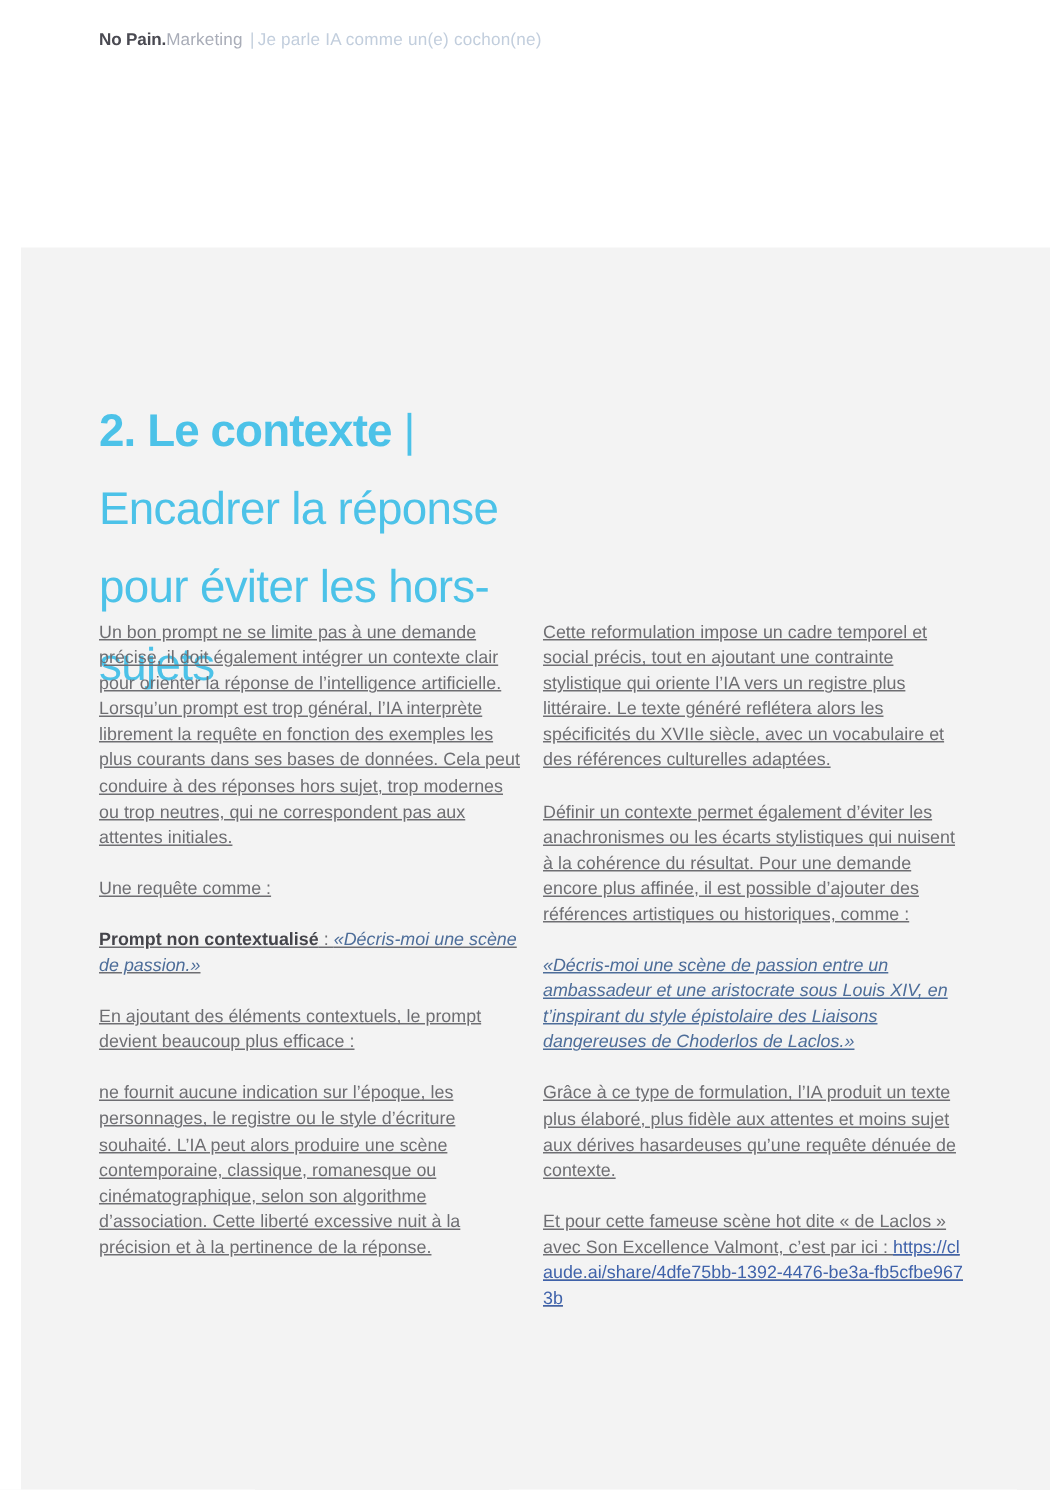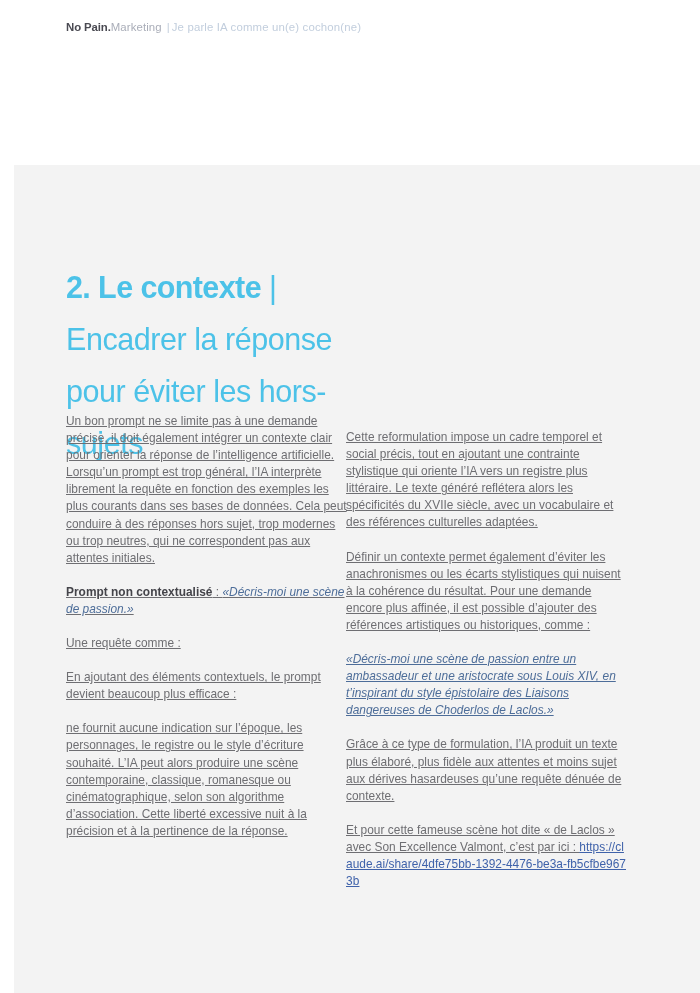--- a/index.html
+++ b/index.html
@@ -78,21 +78,21 @@
   .col {
     position: absolute;
     top: 248px;
     width: 281px;
     font-size: 11.9px;
     line-height: 17.1px;
     color: #6e6e72;
     letter-spacing: 0.02px;
   }
   .col-left  { left: 52px; }
-  .col-right { left: 332px; margin-top: 16px; }
+  .col-right { left: 348px; }
 
   .col p {
     margin: 0 0 17px 0;
     text-decoration: underline;
   }
   .col p:last-child { margin-bottom: 0; }
 
   .lbl {
     font-weight: bold;
     color: #44444a;
@@ -122,23 +122,23 @@
 
   <h1 class="title">
     <span class="title-bold">2. Le contexte</span>
     <span class="title-light">| Encadrer la réponse pour éviter les hors-sujets</span>
   </h1>
 
   <div class="col col-left">
 
     <p>Un bon prompt ne se limite pas à une demande précise, il doit également intégrer un contexte clair pour orienter la réponse de l’intelligence artificielle. Lorsqu’un prompt est trop général, l’IA interprète librement la requête en fonction des exemples les plus courants dans ses bases de données. Cela peut conduire à des réponses hors sujet, trop modernes ou trop neutres, qui ne correspondent pas aux attentes initiales.</p>
 
+    <p>Une requête comme :</p>
+
     <p><span class="lbl">Prompt non contextualisé</span><span> : </span><span class="quote">«Décris-moi une scène de passion.»</span></p>
-
-    <p>Une requête comme :</p>
 
     <p>En ajoutant des éléments contextuels, le prompt devient beaucoup plus efficace :</p>
 
     <p>ne fournit aucune indication sur l’époque, les personnages, le registre ou le style d’écriture souhaité. L’IA peut alors produire une scène contemporaine, classique, romanesque ou cinématographique, selon son algorithme d’association. Cette liberté excessive nuit à la précision et à la pertinence de la réponse.</p>
 
 
   </div>
 
   <div class="col col-right">
 

